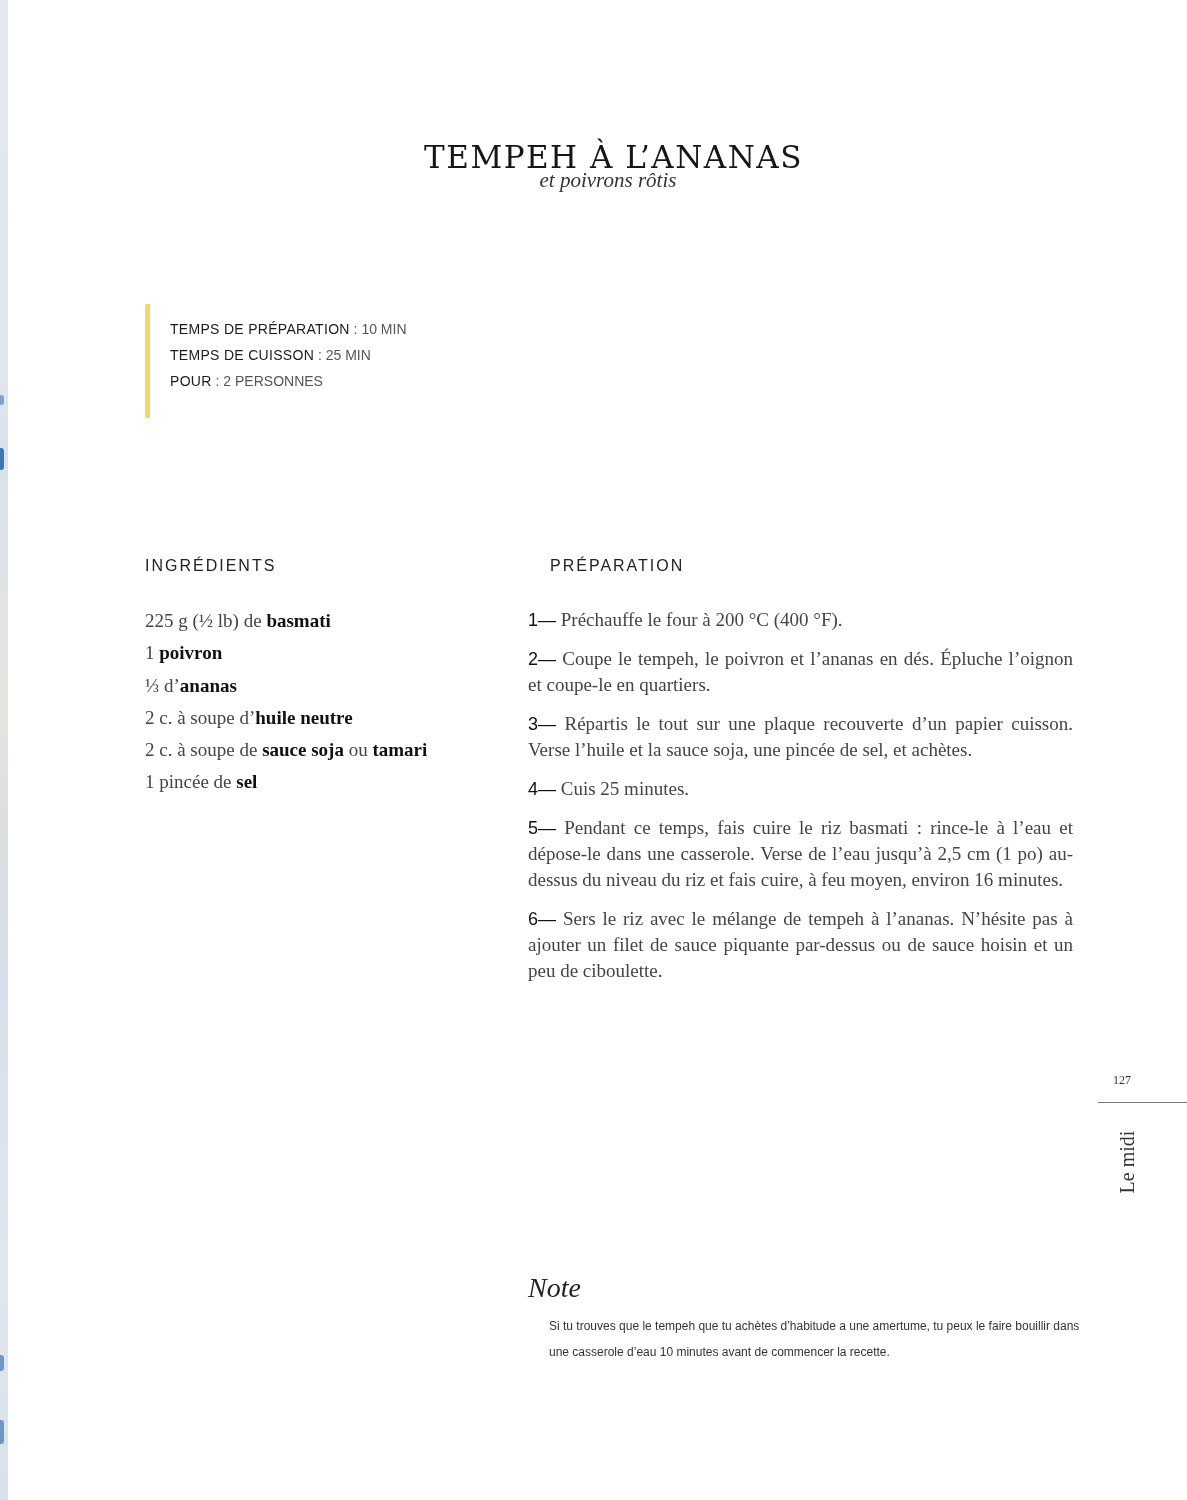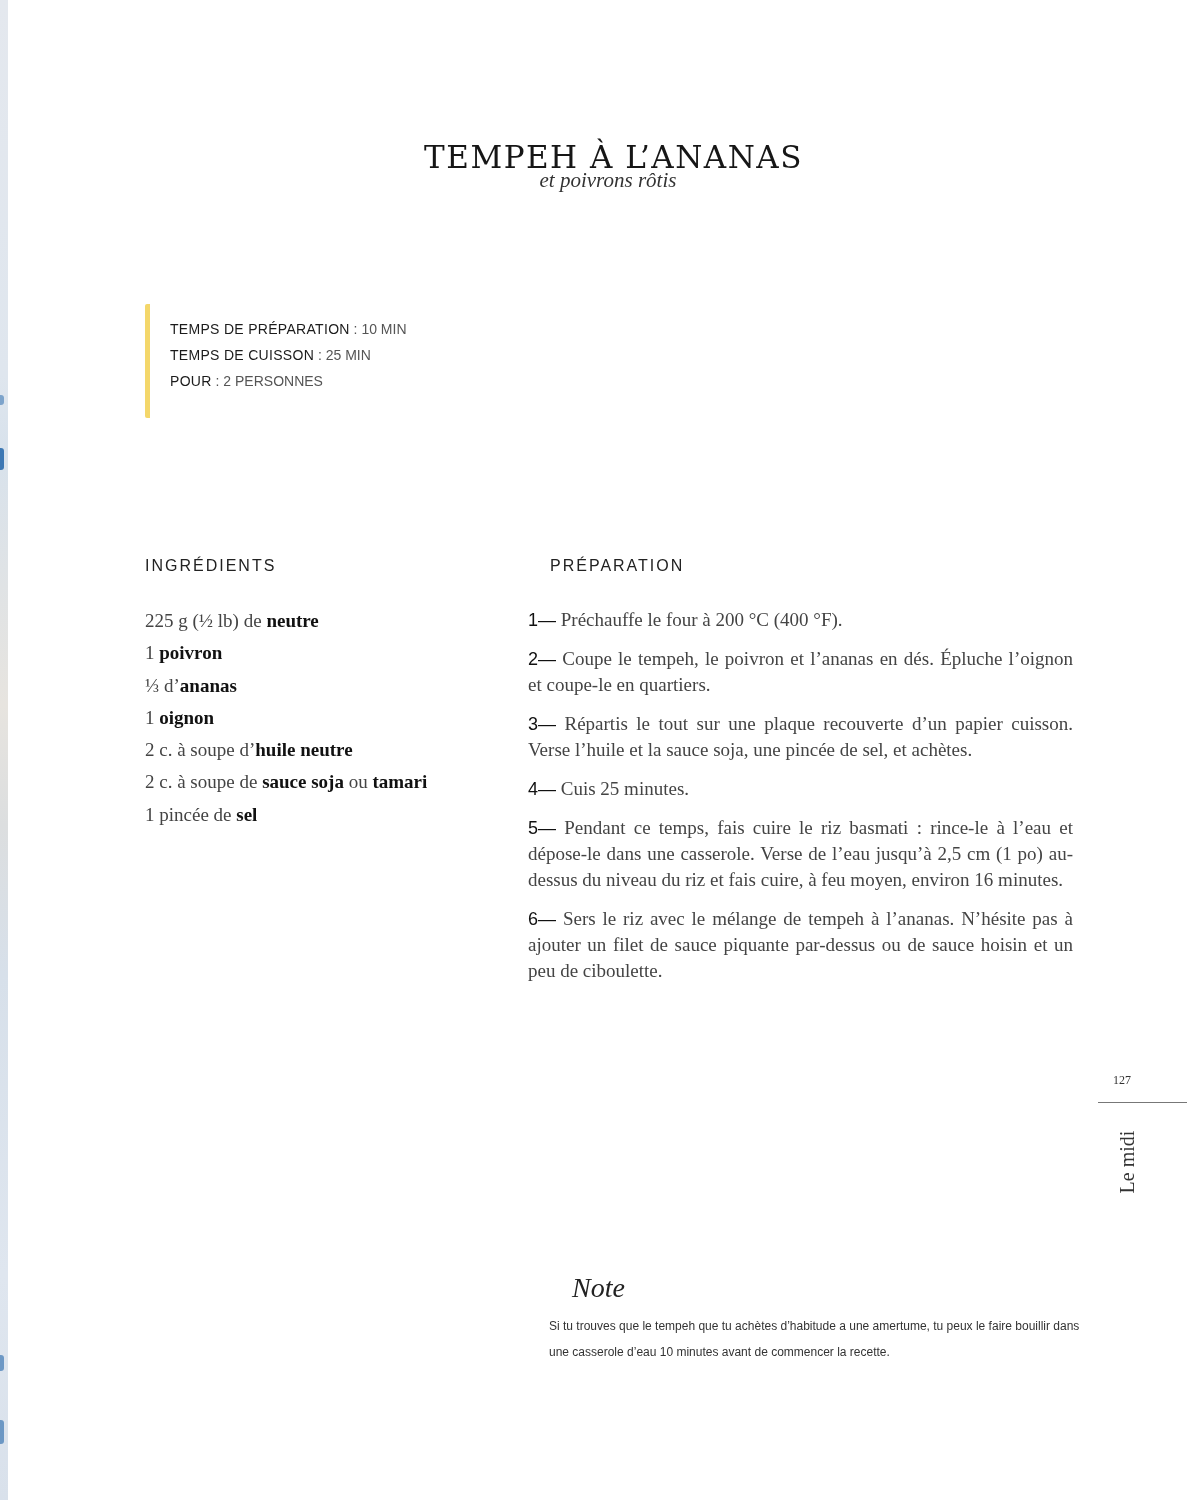--- a/index.html
+++ b/index.html
@@ -124,21 +124,20 @@
     white-space: nowrap;
   }
   .note-title {
     position: absolute;
     top: 1272px;
     left: 528px;
     font-family: "Liberation Serif", serif;
     font-style: italic;
     font-size: 28px;
     color: #222;
-    margin-left: 44px;
   }
   .note-body {
     position: absolute;
     top: 1313px;
     left: 528px;
     width: 540px;
     font-family: "Liberation Sans", sans-serif;
     font-size: 12px;
     line-height: 26px;
     color: #333;
@@ -161,24 +160,23 @@
 <div class="meta">
   <div><span class="k">TEMPS DE PRÉPARATION</span><span class="v"> : </span><span class="v">10 MIN</span></div>
   <div><span class="k">TEMPS DE CUISSON</span><span class="v"> : </span><span class="v">25 MIN</span></div>
   <div><span class="k">POUR</span><span class="v"> : </span><span class="v">2 PERSONNES</span></div>
 </div>
 
 <div class="section-head" style="left:145px;">INGRÉDIENTS</div>
 <div class="section-head" style="left:544px;margin-left:6px;">PRÉPARATION</div>
 
 <div class="ing-list">
-  <div class="row"><span>225 g (½ lb) de </span><b>neutre</b></div>
+  <div class="row"><span>225 g (½ lb) de </span><b>basmati</b></div>
   <div class="row"><span>1 </span><b>poivron</b></div>
   <div class="row"><span>⅓ d’</span><b>ananas</b></div>
-  <div class="row"><span>1 </span><b>oignon</b></div>
   <div class="row"><span>2 c. à soupe d’</span><b>huile neutre</b></div>
   <div class="row"><span>2 c. à soupe de </span><b>sauce soja</b><span> ou </span><b>tamari</b></div>
   <div class="row"><span>1 pincée de </span><b>sel</b></div>
 </div>
 
 <div class="steps">
   <div class="step"><span class="num">1—</span><span> Préchauffe le four à 200 °C (400 °F).</span></div>
   <div class="step"><span class="num">2—</span><span> Coupe le tempeh, le poivron et l’ananas en dés. Épluche l’oignon et coupe-le en quartiers.</span></div>
   <div class="step"><span class="num">3—</span><span> Répartis le tout sur une plaque recouverte d’un papier cuisson. Verse l’huile et la sauce soja, une pincée de sel, et achètes.</span></div>
   <div class="step"><span class="num">4—</span><span> Cuis 25 minutes.</span></div>

